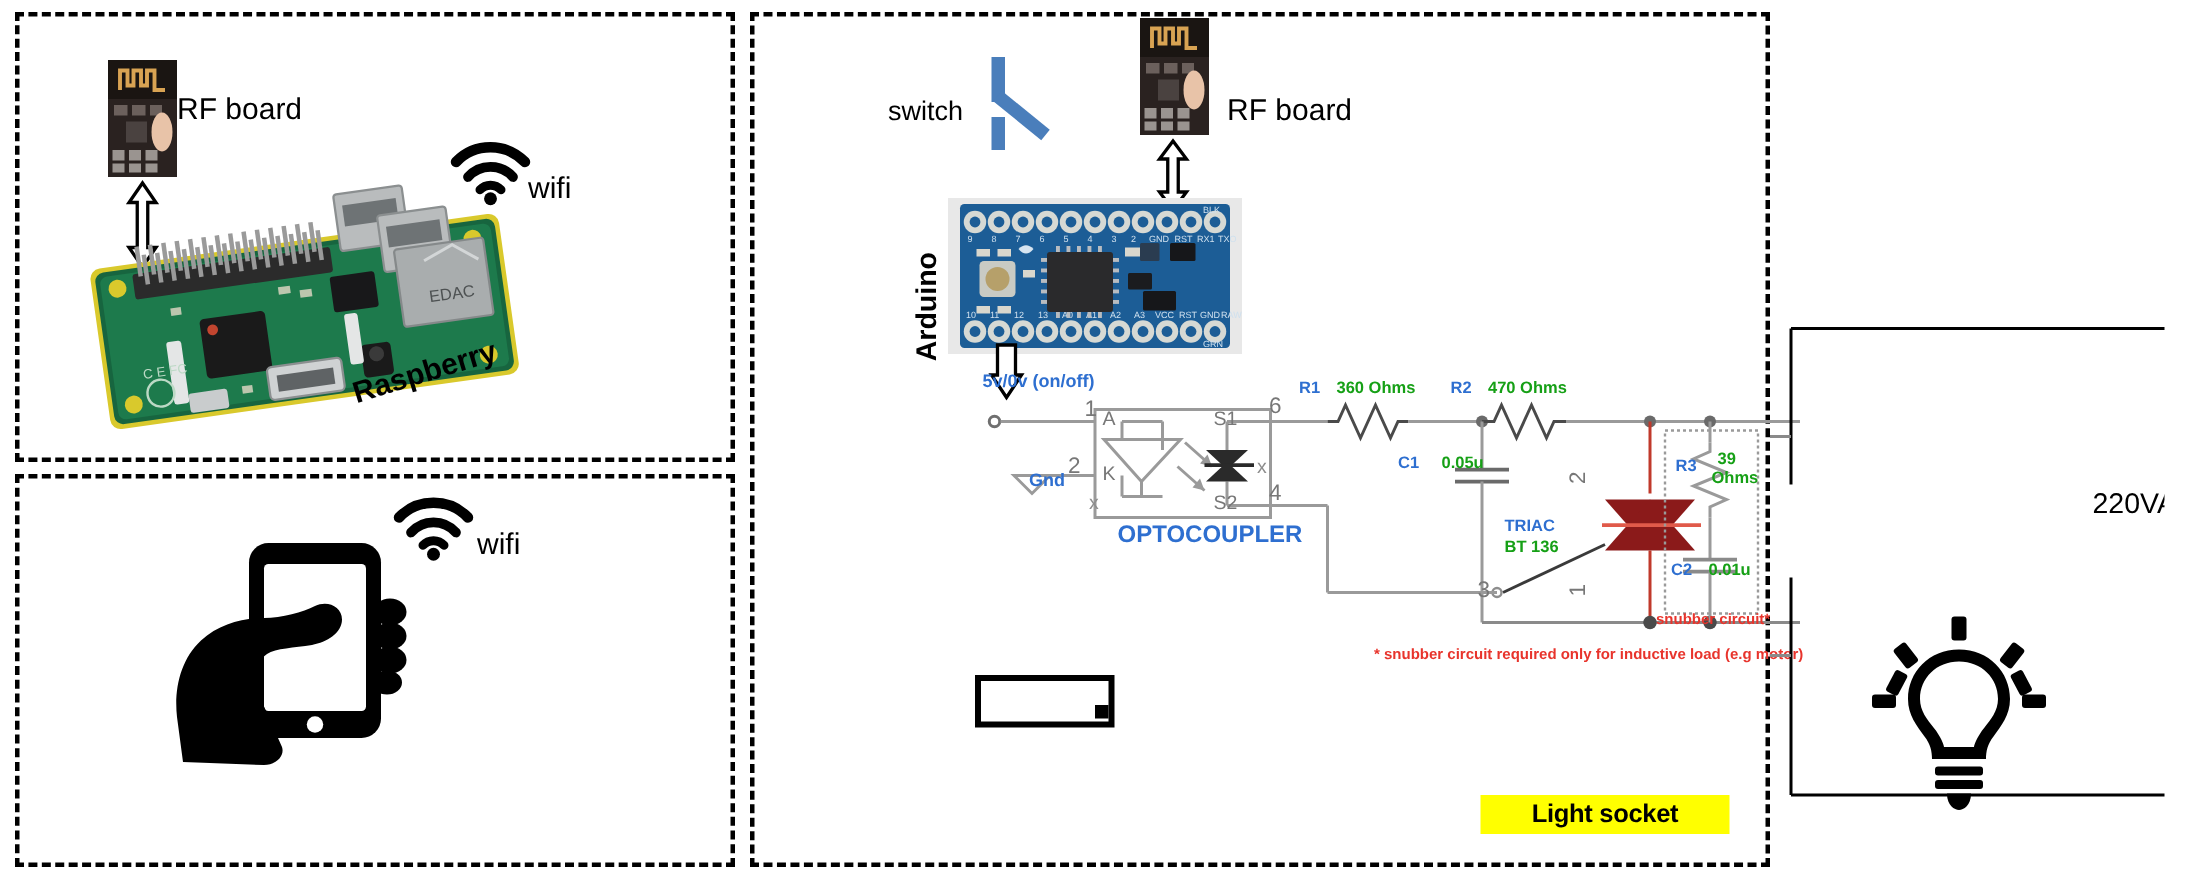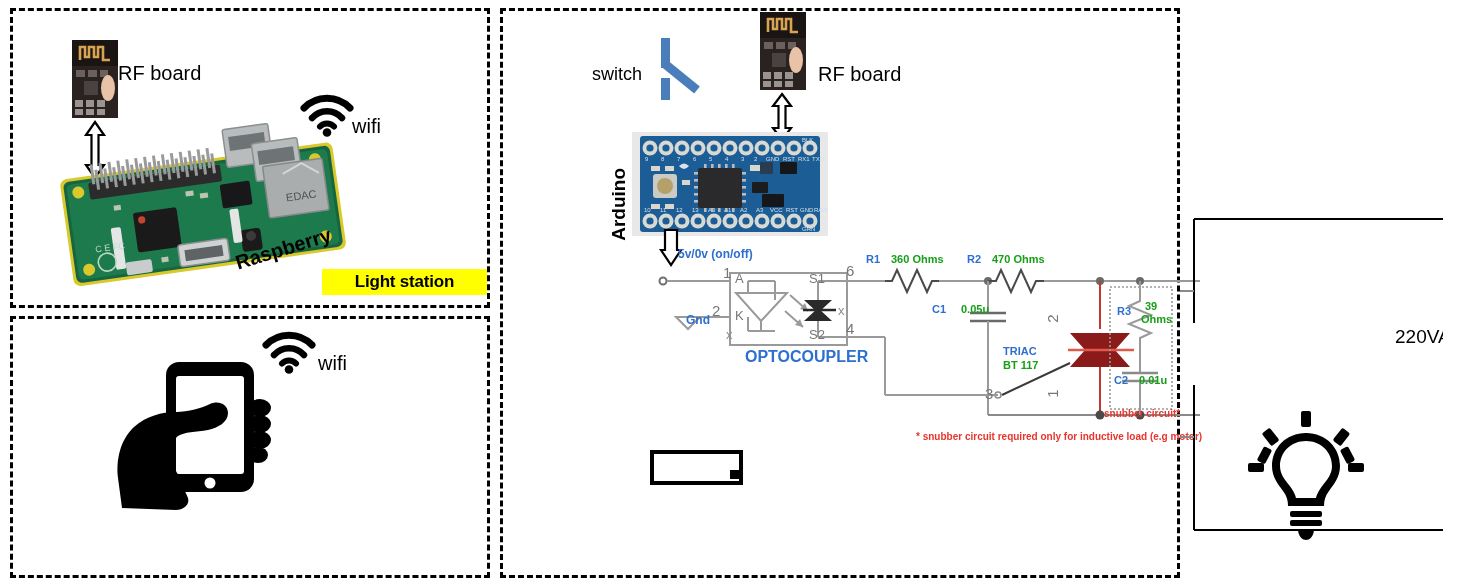--- a/index.html
+++ b/index.html
@@ -68,21 +68,21 @@
   .circuit-green {
     position: absolute; color: #16a016;
     font-family: "Liberation Sans", sans-serif;
     font-size: 11px; font-weight: bold; white-space: nowrap;
   }
   .circuit-red {
     position: absolute; color: #e8342c;
     font-family: "Liberation Sans", sans-serif;
     font-size: 10px; font-weight: bold; white-space: nowrap;
   }
-  .lbl-5v      { left: 655px; top: 247px; font-size: 12px; margin-left: 23px; }
+  .lbl-5v      { left: 655px; top: 247px; font-size: 12px; }
   .lbl-gnd     { left: 686px; top: 313px; font-size: 12px; }
   .lbl-opto    { left: 745px; top: 348px; font-size: 16px; }
   .lbl-r1      { left: 866px; top: 253px; }
   .lbl-r1v     { left: 891px; top: 253px; }
   .lbl-r2      { left: 967px; top: 253px; }
   .lbl-r2v     { left: 992px; top: 253px; }
   .lbl-c1      { left: 932px; top: 303px; }
   .lbl-c1v     { left: 961px; top: 303px; }
   .lbl-triac   { left: 1003px; top: 345px; }
   .lbl-triacv  { left: 1003px; top: 359px; }
@@ -207,21 +207,20 @@
           <rect x="147" y="78" width="8" height="5"></rect>
         <rect x="60" y="78" width="7" height="5"></rect>
           <rect x="100" y="136" width="7" height="5"></rect>
       </g>
       <text x="36" y="122" font-family="Liberation Sans, sans-serif" font-size="9" fill="#bcd9c5">C E FC</text>
       <circle cx="46" cy="133" r="9" fill="none" stroke="#bcd9c5" stroke-width="1.6"></circle>
     </g>
   </svg>
   <span class="plain-text txt-raspberry">Raspberry</span>
 
-  <div class="yellow-label" id="label-light-station">Light station</div>
 
   <div class="panel" id="panel-user-phone"></div>
 
   <svg style="left:262px; top:332px;" width="54" height="42" viewBox="0 0 54 42">
     <path d="M4 13 A32 32 0 0 1 50 13" stroke="#000000" stroke-width="7" fill="none" stroke-linecap="round"></path>
     <path d="M12 23 A20 20 0 0 1 42 23" stroke="#000000" stroke-width="6.5" fill="none" stroke-linecap="round"></path>
     <path d="M20 31.5 A9.5 9.5 0 0 1 34 31.5" stroke="#000000" stroke-width="6" fill="none" stroke-linecap="round"></path>
     <circle cx="27" cy="37.5" r="4.3" fill="#000000"></circle>
   </svg>
   <span class="plain-text txt-wifi-2">wifi</span>
@@ -485,21 +484,21 @@
   <span class="circuit-blue lbl-5v">5v/0v (on/off)</span>
   <span class="circuit-blue lbl-gnd">Gnd</span>
   <span class="circuit-blue lbl-opto">OPTOCOUPLER</span>
   <span class="circuit-blue lbl-r1">R1</span>
   <span class="circuit-green lbl-r1v">360 Ohms</span>
   <span class="circuit-blue lbl-r2">R2</span>
   <span class="circuit-green lbl-r2v">470 Ohms</span>
   <span class="circuit-blue lbl-c1">C1</span>
   <span class="circuit-green lbl-c1v">0.05u</span>
   <span class="circuit-blue lbl-triac">TRIAC</span>
-  <span class="circuit-green lbl-triacv">BT 117</span>
+  <span class="circuit-green lbl-triacv">BT 136</span>
   <span class="circuit-blue lbl-r3">R3</span>
   <span class="circuit-green lbl-r3v1">39</span>
   <span class="circuit-green lbl-r3v2">Ohms</span>
   <span class="circuit-blue lbl-c2">C2</span>
   <span class="circuit-green lbl-c2v">0.01u</span>
   <span class="circuit-red lbl-snub">snubber circuit*</span>
   <span class="circuit-red lbl-foot">* snubber circuit required only for inductive load (e.g motor)</span>
 
   <span class="pin-num" style="left:723px; top:264px;">1</span>
   <span class="pin-num" style="left:712px; top:302px;">2</span>
@@ -509,20 +508,21 @@
   <span class="pin-num" style="left:735px; top:308px; font-size:13px;">K</span>
   <span class="pin-num" style="left:809px; top:271px; font-size:13px;">S1</span>
   <span class="pin-num" style="left:809px; top:327px; font-size:13px;">S2</span>
   <span class="pin-num" style="left:1048px; top:310px; transform:rotate(-90deg);">2</span>
   <span class="pin-num" style="left:1048px; top:385px; transform:rotate(-90deg);">1</span>
   <span class="pin-num" style="left:985px; top:385px;">3</span>
 
   <div style="position:absolute; left:650px; top:450px; width:85px; height:27px; border:4px solid #000000;"></div>
   <div style="position:absolute; left:730px; top:470px; width:9px; height:9px; background:#000000;"></div>
 
+  <div class="yellow-label" id="label-light-socket">Light socket</div>
 
   <svg style="left:1180px; top:205px;" width="290" height="345" viewBox="0 0 290 345">
 
     <line x1="14" y1="14" x2="14" y2="118" stroke="#000000" stroke-width="2"></line>
     <line x1="14" y1="14" x2="268" y2="14" stroke="#000000" stroke-width="2"></line>
     <line x1="268" y1="14" x2="268" y2="112" stroke="#000000" stroke-width="2"></line>
     <circle cx="268" cy="112" r="5" fill="#000000"></circle>
     <circle cx="268" cy="148" r="5" fill="#000000"></circle>
     <line x1="268" y1="148" x2="268" y2="325" stroke="#000000" stroke-width="2"></line>
     <line x1="14" y1="325" x2="268" y2="325" stroke="#000000" stroke-width="2"></line>

